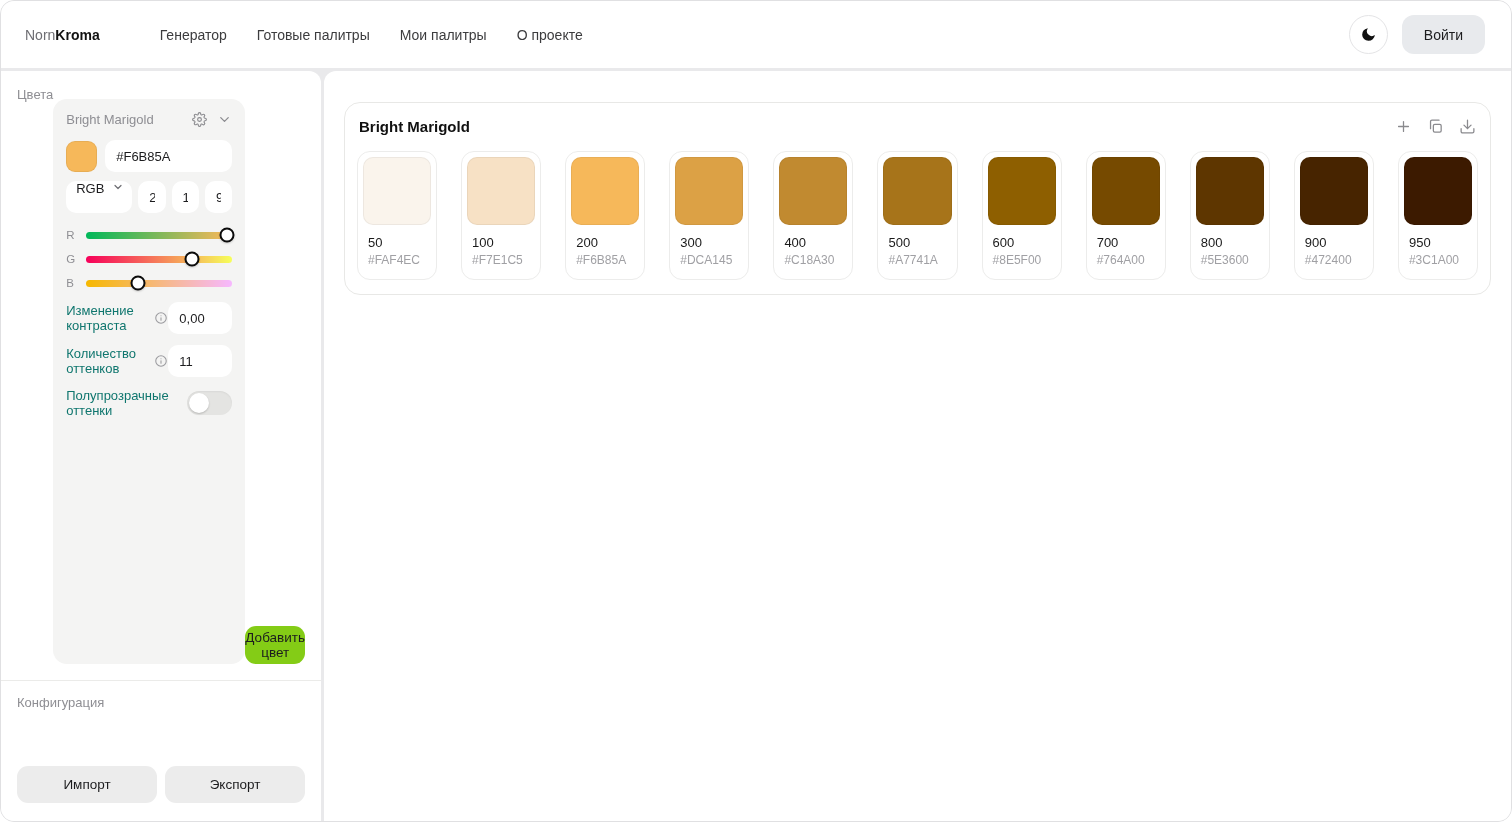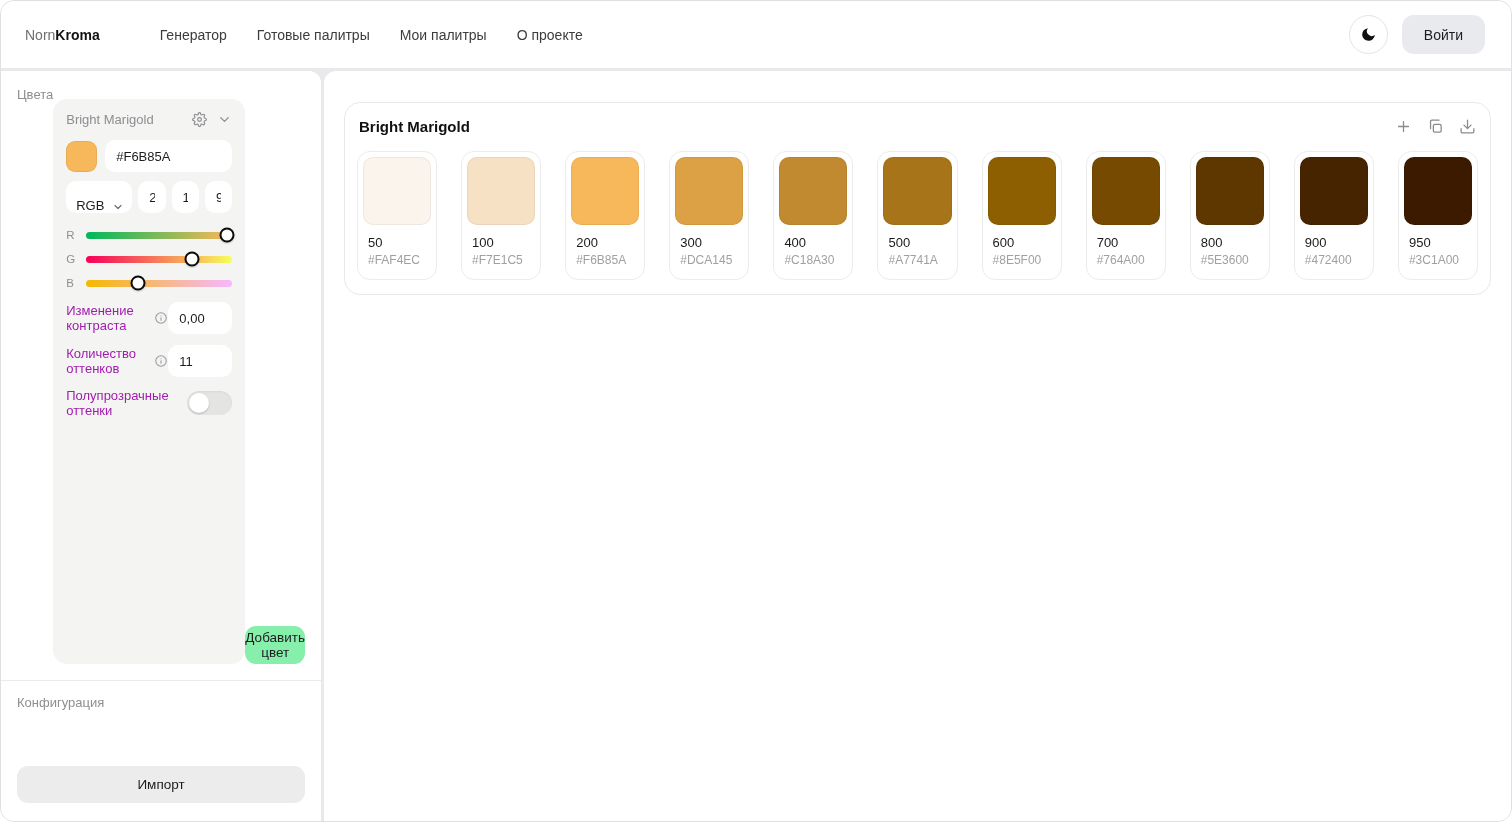--- a/index.html
+++ b/index.html
@@ -68,53 +68,53 @@
   .hex-row { display: flex; align-items: center; gap: 8px; margin-top: 13px; }
   .cur-swatch { width: 31px; height: 31px; border-radius: 9px; flex: none; border: 1px solid rgba(0,0,0,.06); cursor: pointer; }
   .pill-input {
     height: 32px; border: none; border-radius: 10px; background: #fff;
     font-family: inherit; font-size: 13px; color: #1c1c1e; padding: 0 11px;
     outline: none; width: 100%;
   }
   .rgb-row { display: flex; gap: 6px; margin-top: 9px; }
   .mode-select {
     flex: none; width: 66px; height: 32px; background: #fff; border-radius: 10px;
-    display: flex; align-items: flex-end; justify-content: space-between;
+    display: flex; align-items: flex-start; justify-content: space-between;
     padding: 0 8px 0 10px; font-size: 13px; color: #1c1c1e; cursor: pointer;
   }
   .mode-select svg { width: 12px; height: 12px; color: #6e6e73; }
   .rgb-row input { flex: 1; min-width: 0; }
   .sliders { margin-top: 14px; display: flex; flex-direction: column; gap: 8px; }
   .slider-row { display: flex; align-items: center; gap: 9px; height: 16px; }
   .slider-label { width: 11px; font-size: 11.5px; color: #8e8e93; flex: none; }
   .slider-track { flex: 1; height: 7px; border-radius: 4px; position: relative; cursor: pointer; }
   .slider-handle {
     position: absolute; top: 50%; transform: translate(-50%,-50%);
     width: 15px; height: 15px; border-radius: 50%;
     background: #fff; border: 2.5px solid #0b0b0b;
     box-shadow: 0 1px 2px rgba(0,0,0,.18); cursor: grab;
   }
   .opt-row { margin-top: 11px; display: flex; align-items: center; justify-content: space-between; }
-  .opt-label { font-size: 13px; color: #a21caf; display: flex; align-items: center; gap: 6px; }
+  .opt-label { font-size: 13px; color: #0f766e; display: flex; align-items: center; gap: 6px; }
   .opt-label svg { width: 14px; height: 14px; color: #9a9a9e; }
   .opt-row .small-input { width: 64px; flex: none; }
   .toggle {
     width: 45px; height: 24px; border-radius: 12px;
     background: #e4e4e2; position: relative; cursor: pointer; flex: none;
     box-shadow: inset 0 1px 2px rgba(0,0,0,.05);
   }
   .toggle-knob {
     position: absolute; top: 2px; left: 2px;
     width: 20px; height: 20px; border-radius: 50%;
     background: #fff; box-shadow: 0 1px 2px rgba(0,0,0,.2);
   }
   .add-color-btn {
     margin-top: auto;
     height: 38px; border: none; border-radius: 11px;
-    background: #86efac; color: #1c1c1e;
+    background: #84cc16; color: #1c1c1e;
     font-family: inherit; font-size: 13.5px; cursor: pointer;
   }
   .config-section { flex: none; border-top: 1px solid #ebebe9; padding: 14px 16px 18px; }
   .config-buttons { margin-top: 13px; display: flex; gap: 8px; }
   .config-buttons button {
     flex: 1; height: 37px; border: none; border-radius: 11px;
     background: #ececec; color: #1c1c1e;
     font-family: inherit; font-size: 13.5px; cursor: pointer; margin-top: 43px;
   }
   
@@ -263,20 +263,21 @@
           </div>
         </div>
 
         <button class="add-color-btn">Добавить цвет</button>
       </div>
 
       <div class="config-section">
         <div class="section-label">Конфигурация</div>
         <div class="config-buttons">
           <button>Импорт</button>
+          <button>Экспорт</button>
         </div>
       </div>
     </aside>
 
     <main class="main">
 
       <div class="palette-card">
         <div class="palette-head">
           <span class="palette-title">Bright Marigold</span>
           <span class="palette-actions">

